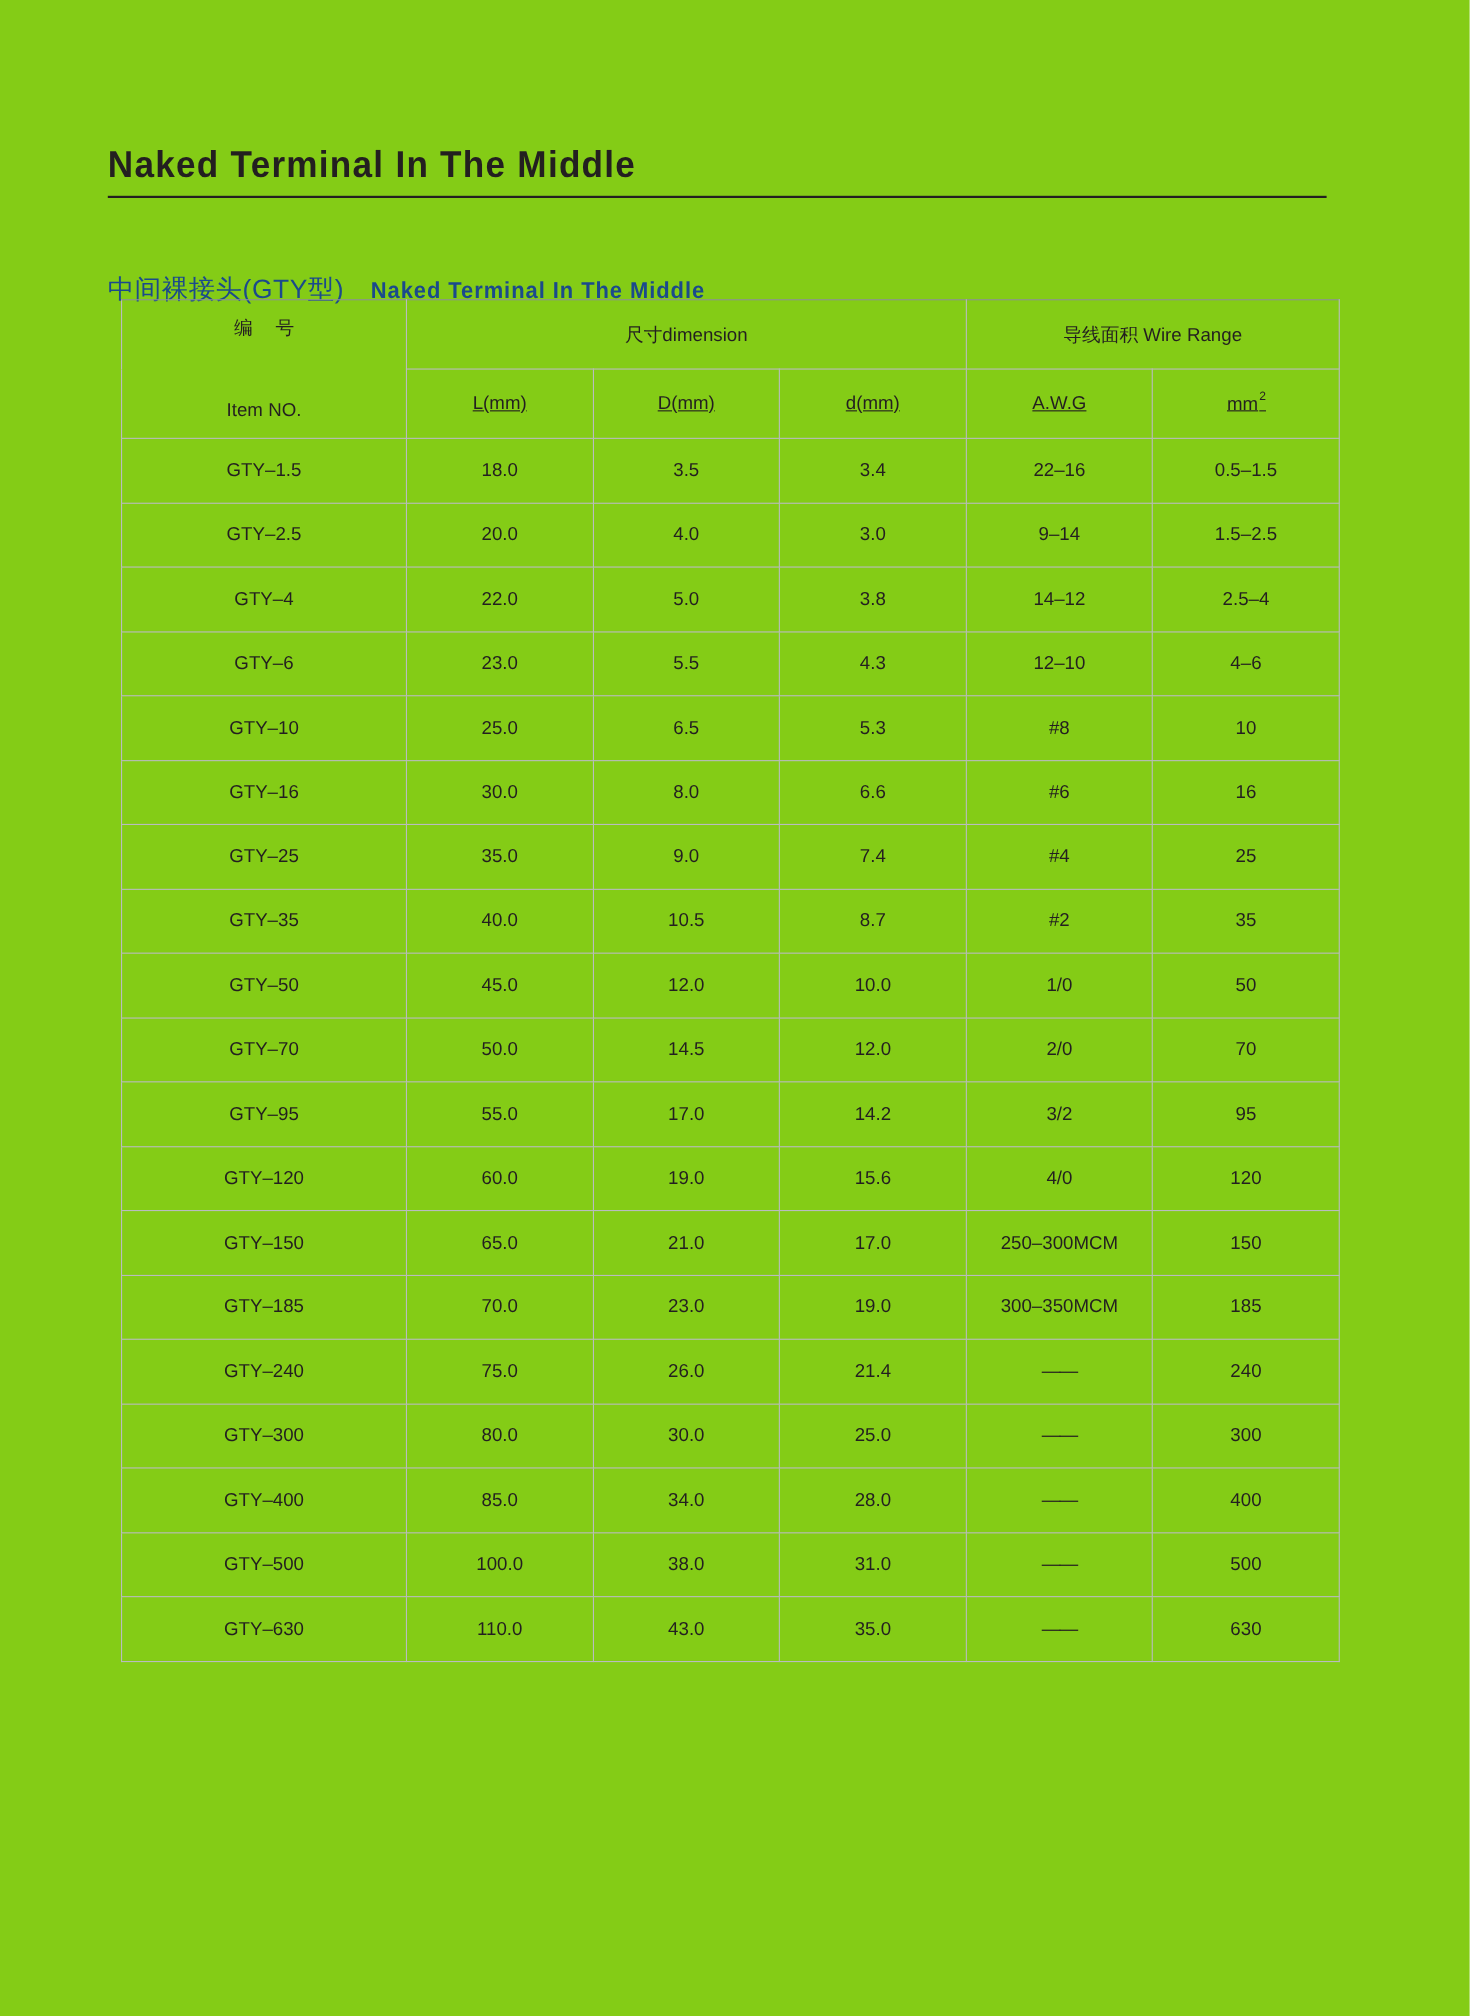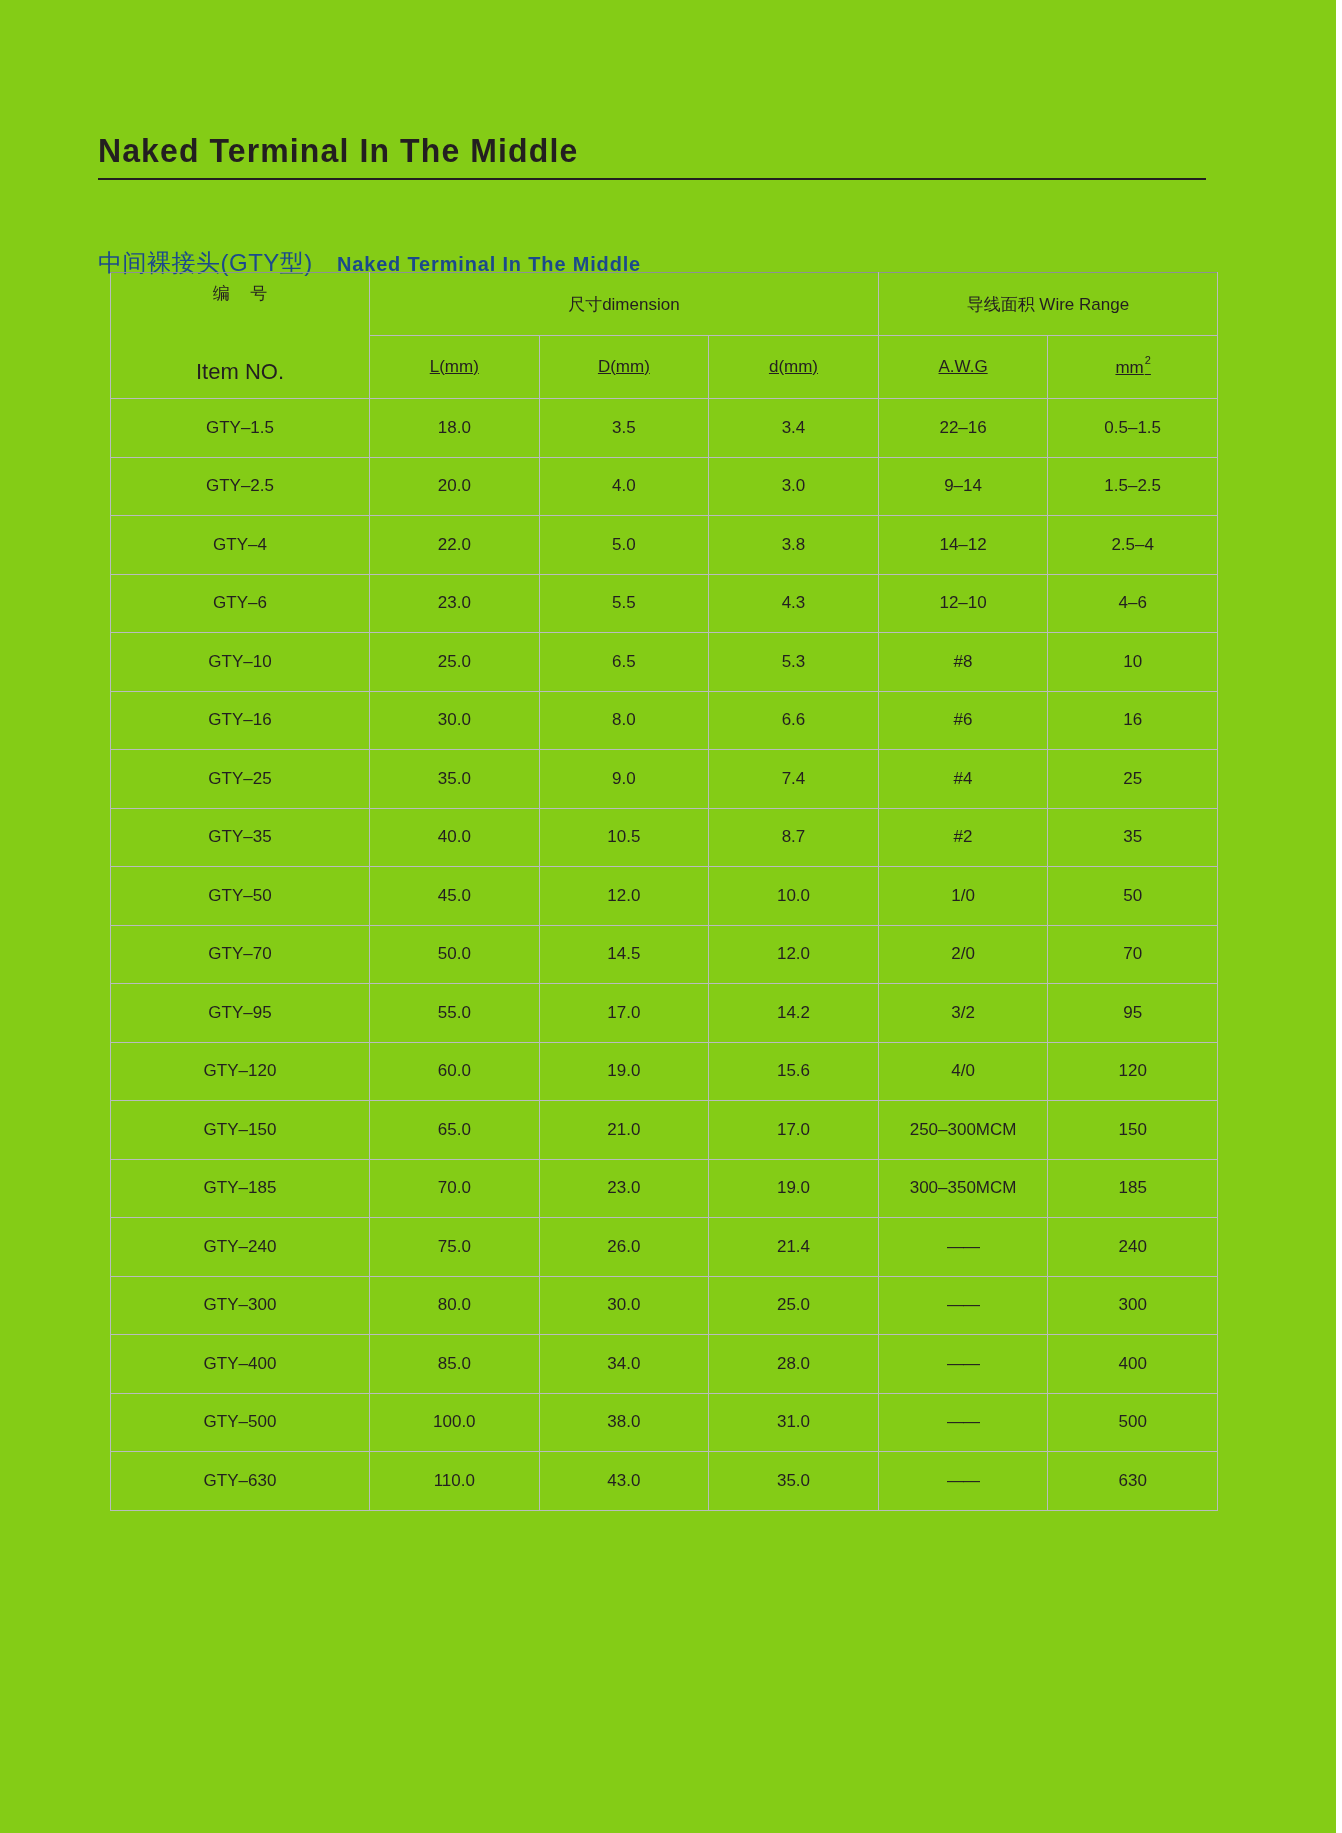--- a/index.html
+++ b/index.html
@@ -159,21 +159,21 @@
     line-height: 1.95;
   }
   .item-no-cn {
     display: block;
     letter-spacing: 8px;
     text-indent: 8px;
     font-size: 17px;
   }
   .item-no-en {
     display: block;
-    font-size: 22px;
+    font-size: 17px;
     margin-top: 40px;
   }
   .group-label {
     font-size: 17px;
   }
   .mm2-sup {
     font-size: 11px;
     vertical-align: super;
     position: relative;
     top: -2px;

